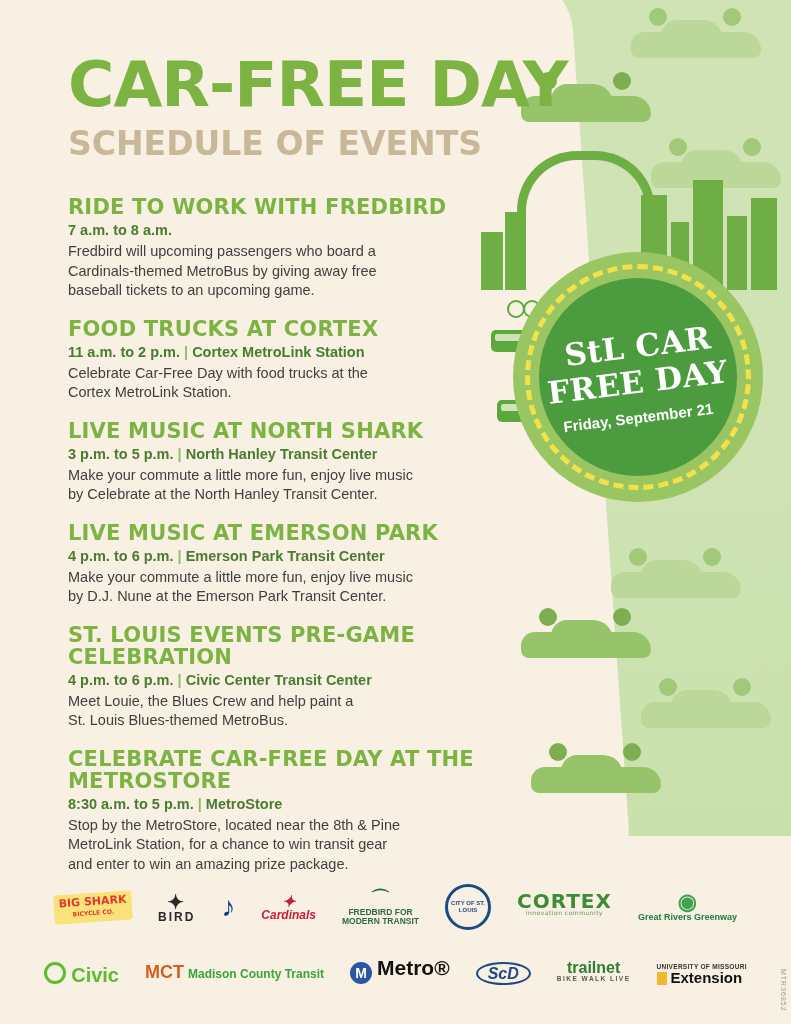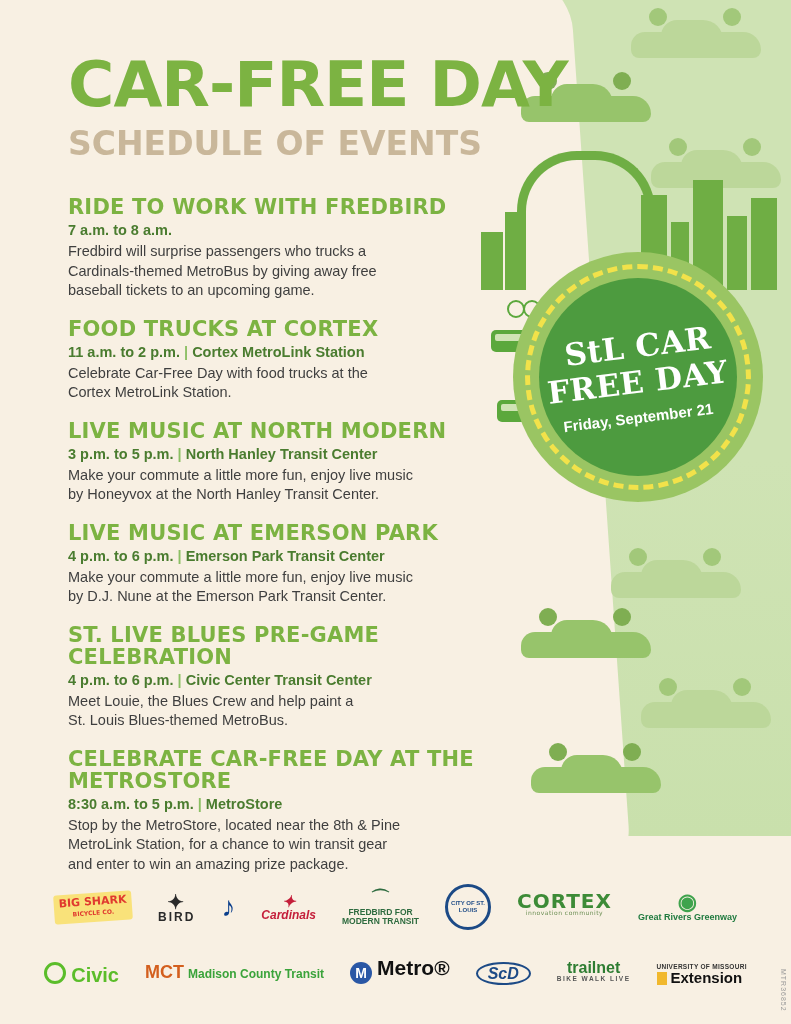--- a/index.html
+++ b/index.html
@@ -427,67 +427,67 @@
     <h1 class="main-title">CAR-FREE DAY</h1>
     <h2 class="sub-title">SCHEDULE OF EVENTS</h2>
   </div>
 
   <div class="schedule">
 
     <div class="event">
       <h3>RIDE TO WORK WITH FREDBIRD</h3>
       <p class="meta"><span>7 a.m. to 8 a.m.</span></p>
       <p class="desc">
-        <span>Fredbird will surprise passengers who trucks a</span><br>
+        <span>Fredbird will upcoming passengers who board a</span><br>
         <span>Cardinals-themed MetroBus by giving away free</span><br>
         <span>baseball tickets to an upcoming game.</span>
       </p>
     </div>
 
     <div class="event">
       <h3>FOOD TRUCKS AT CORTEX</h3>
       <p class="meta">
         <span>11 a.m. to 2 p.m.</span>
         <span class="sep"> | </span>
         <span>Cortex MetroLink Station</span>
       </p>
       <p class="desc">
         <span>Celebrate Car-Free Day with food trucks at the</span><br>
         <span>Cortex MetroLink Station.</span>
       </p>
     </div>
 
     <div class="event">
-      <h3>LIVE MUSIC AT NORTH MODERN</h3>
+      <h3>LIVE MUSIC AT NORTH SHARK</h3>
       <p class="meta">
         <span>3 p.m. to 5 p.m.</span>
         <span class="sep"> | </span>
         <span>North Hanley Transit Center</span>
       </p>
       <p class="desc">
         <span>Make your commute a little more fun, enjoy live music</span><br>
-        <span>by Honeyvox at the North Hanley Transit Center.</span>
+        <span>by Celebrate at the North Hanley Transit Center.</span>
       </p>
     </div>
 
     <div class="event">
       <h3>LIVE MUSIC AT EMERSON PARK</h3>
       <p class="meta">
         <span>4 p.m. to 6 p.m.</span>
         <span class="sep"> | </span>
         <span>Emerson Park Transit Center</span>
       </p>
       <p class="desc">
         <span>Make your commute a little more fun, enjoy live music</span><br>
         <span>by D.J. Nune at the Emerson Park Transit Center.</span>
       </p>
     </div>
 
     <div class="event">
-      <h3>ST. LIVE BLUES PRE-GAME CELEBRATION</h3>
+      <h3>ST. LOUIS EVENTS PRE-GAME CELEBRATION</h3>
       <p class="meta">
         <span>4 p.m. to 6 p.m.</span>
         <span class="sep"> | </span>
         <span>Civic Center Transit Center</span>
       </p>
       <p class="desc">
         <span>Meet Louie, the Blues Crew and help paint a</span><br>
         <span>St. Louis Blues-themed MetroBus.</span>
       </p>
     </div>

